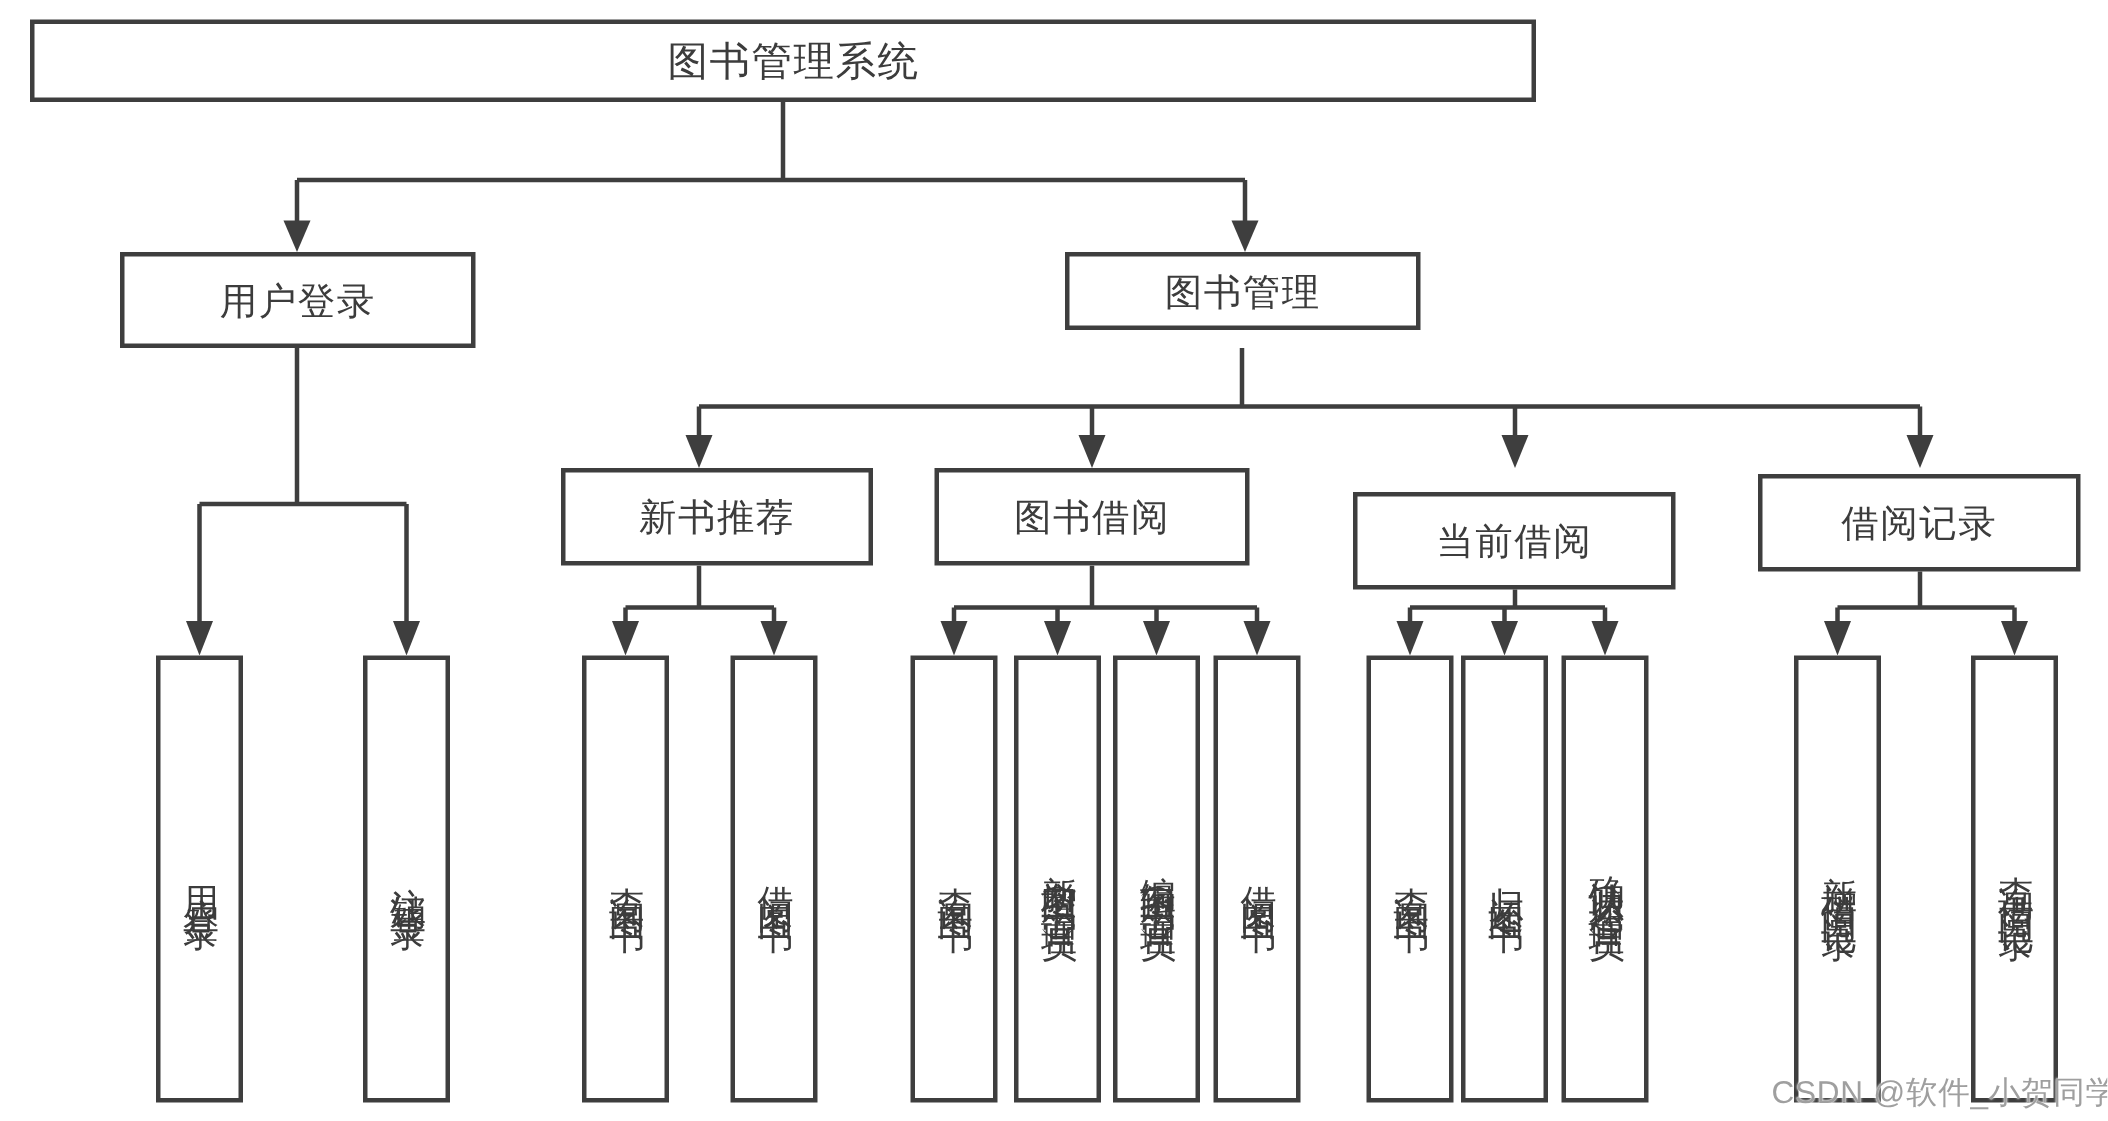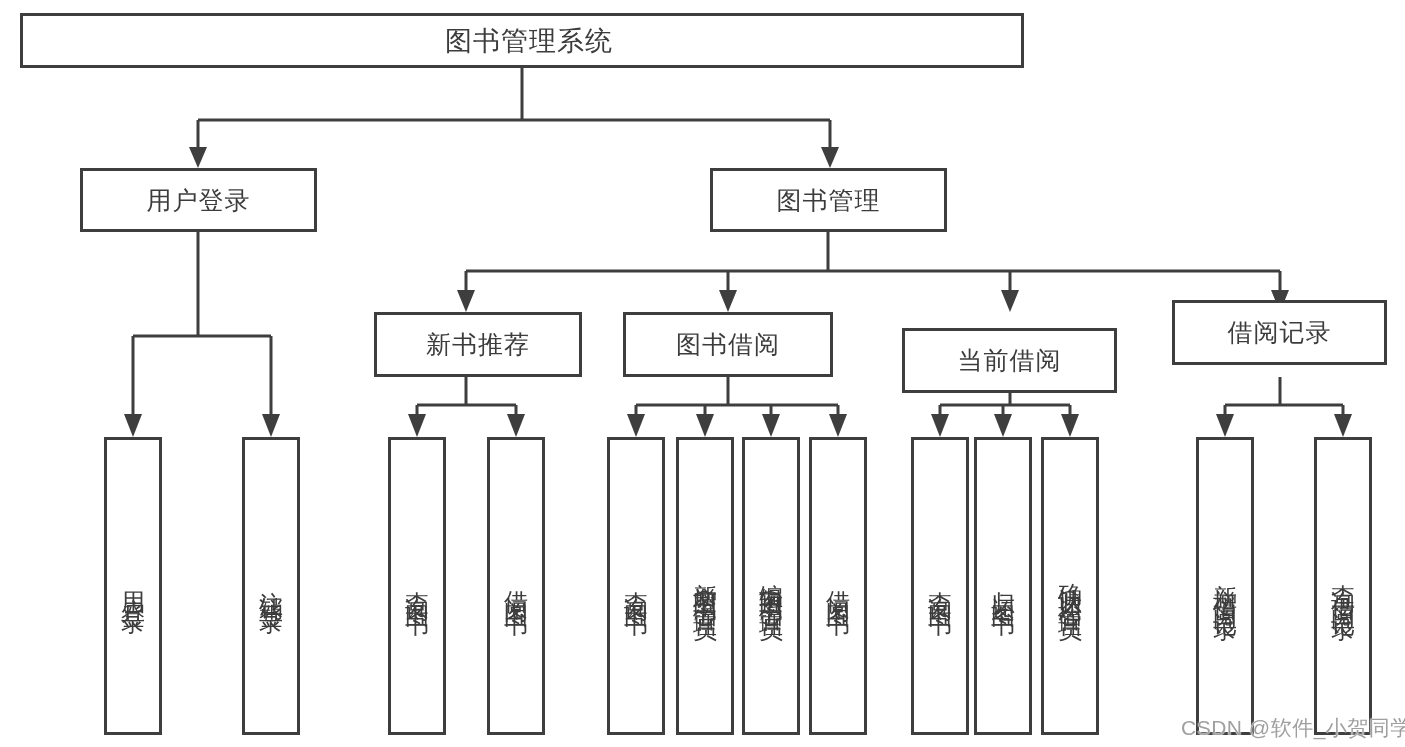--- a/index.html
+++ b/index.html
@@ -39,25 +39,25 @@
     text-orientation: mixed;
     font-size: 24px;
     letter-spacing: 7px;
     line-height: 1;
     white-space: nowrap;
   }
   .vtext.tight { letter-spacing: 5px; }
   
   #n-root { left: 20px;   top: 13px;  width: 1004px; height: 55px; padding-left: 14px; }
   #n-l2a  { left: 80px;   top: 168px; width: 237px;  height: 64px; }
-  #n-l2b  { left: 710px;  top: 168px; width: 237px;  height: 64px; }
+  #n-l2b  { left: 710px;  top: 168px; width: 237px;  height: 52px; }
   #n-l3a  { left: 374px;  top: 312px; width: 208px;  height: 65px; }
   #n-l3b  { left: 623px;  top: 312px; width: 210px;  height: 65px; }
   #n-l3c  { left: 902px;  top: 328px; width: 215px;  height: 65px; }
-  #n-l3d  { left: 1172px; top: 300px; width: 215px;  height: 65px; }
+  #n-l3d  { left: 1172px; top: 316px; width: 215px;  height: 65px; }
   .leaf   { top: 437px; width: 58px; height: 298px; }
   #n-v1  { left: 104px; }
   #n-v2  { left: 242px; }
   #n-v3  { left: 388px; }
   #n-v4  { left: 487px; }
   #n-v5  { left: 607px; }
   #n-v6  { left: 676px; }
   #n-v7  { left: 742px; }
   #n-v8  { left: 809px; }
   #n-v9  { left: 911px; }

